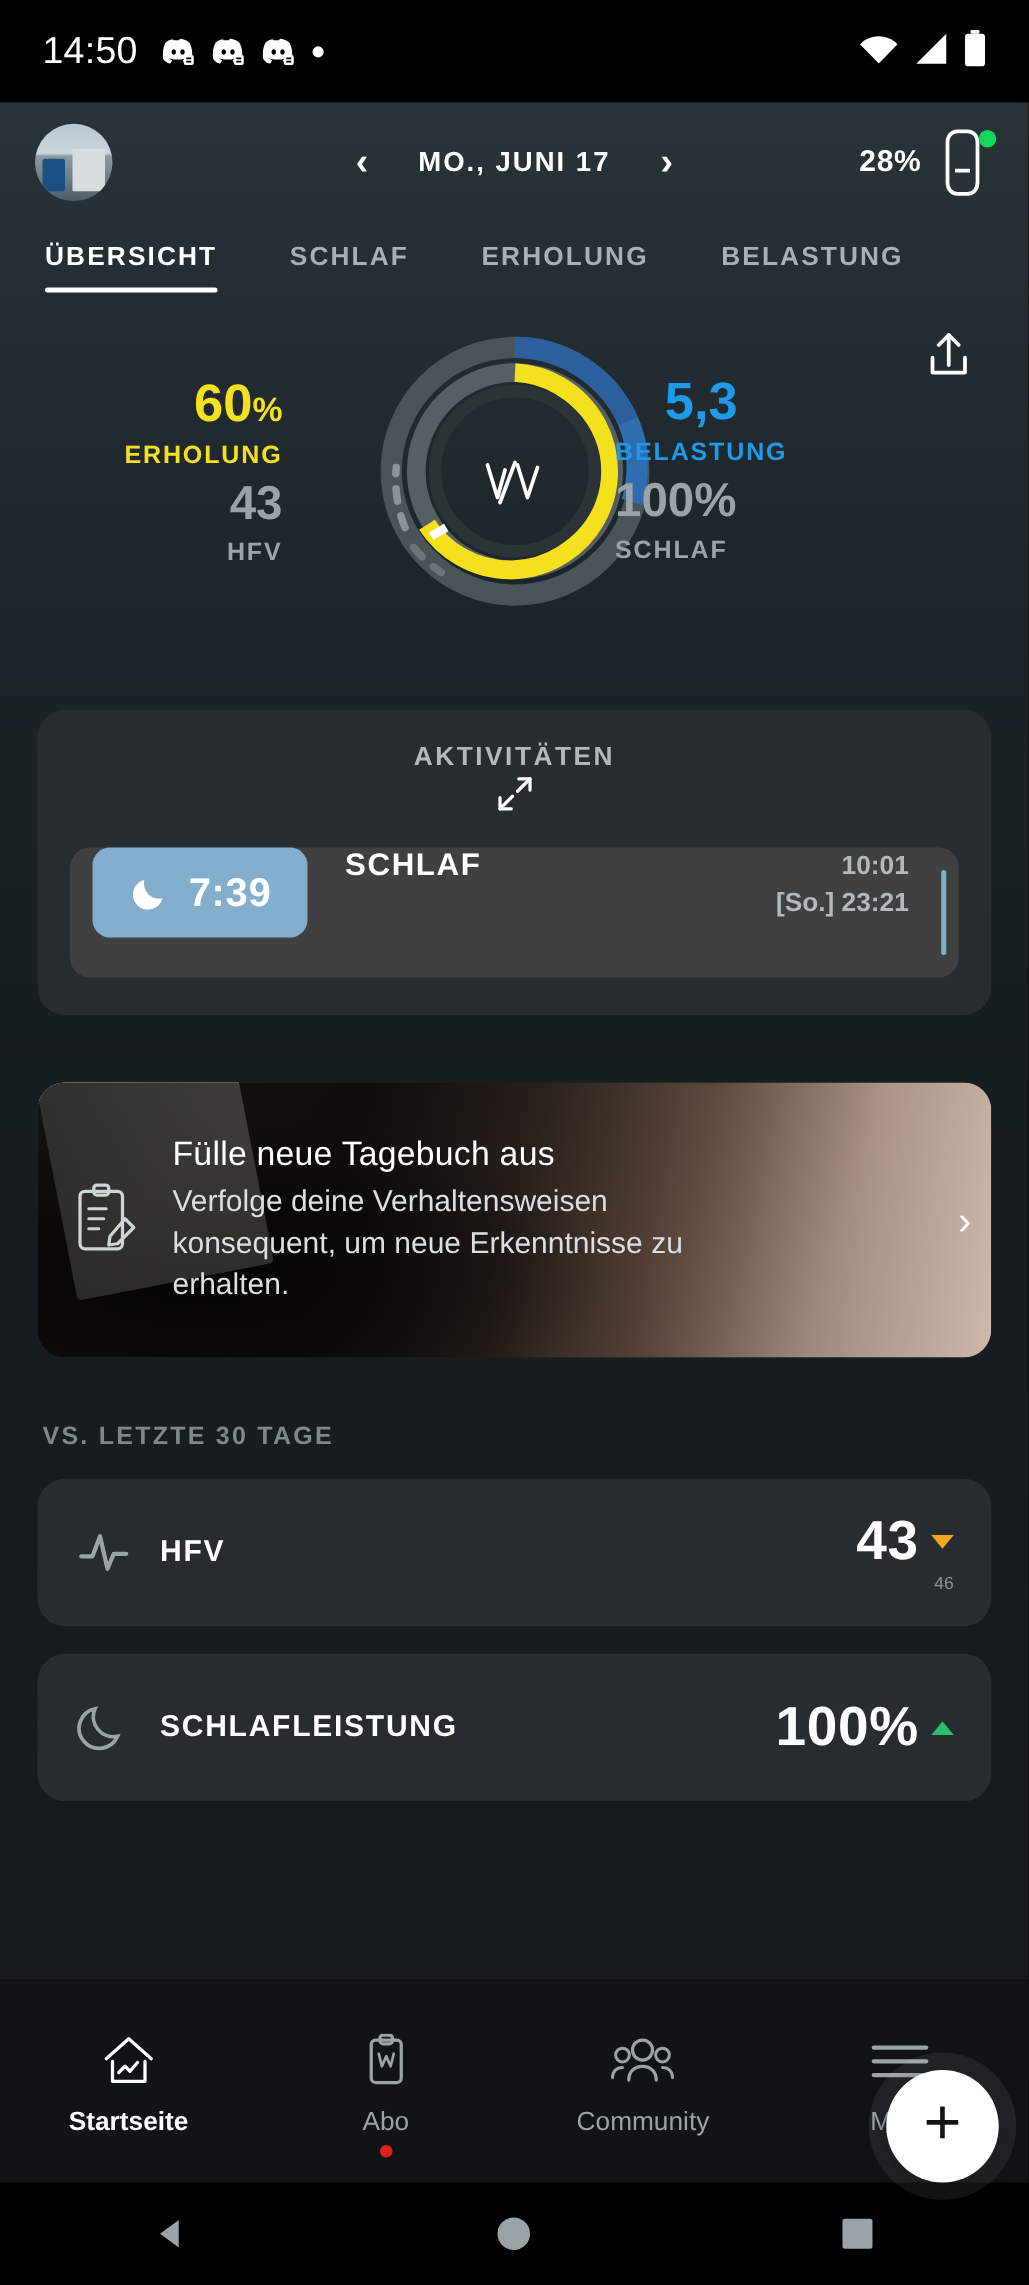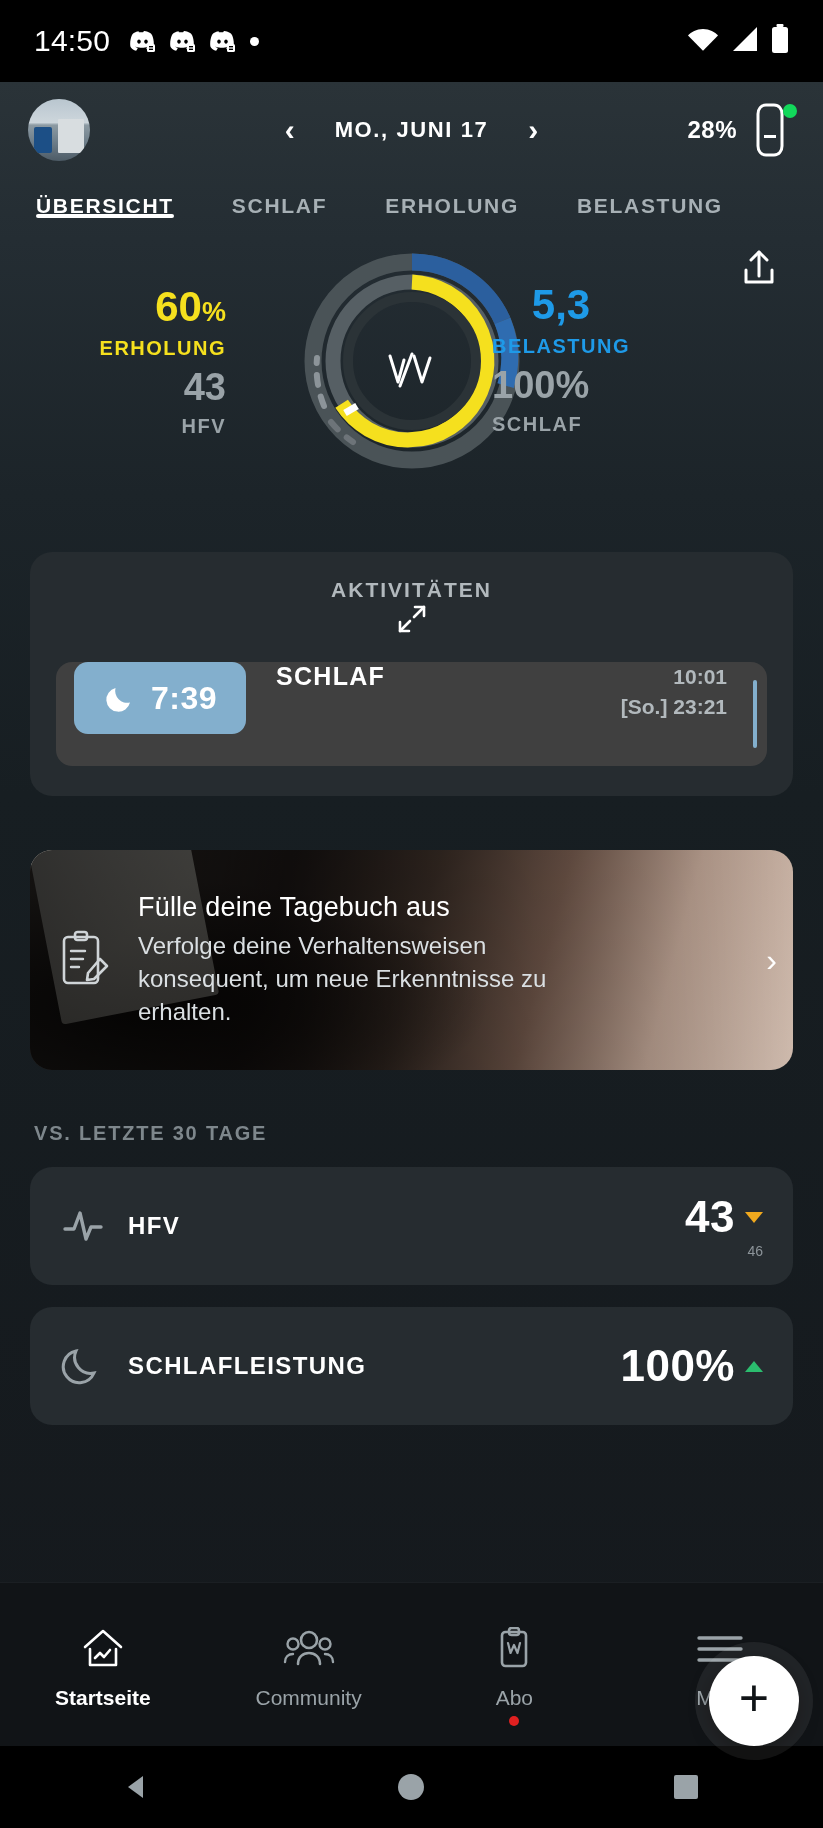--- a/index.html
+++ b/index.html
@@ -80,21 +80,21 @@
     position:absolute; right:-2px; top:2px;
     width:14px; height:14px; border-radius:50%; background:#12d95b;
   }
 
   
   .tabs {
     display:flex; align-items:flex-start; padding:16px 36px 0 36px; gap:0;
   }
   .tab {
     font-size:21px; font-weight:700; letter-spacing:1.7px;
-    color:#a7b0b5; position:relative; cursor:pointer;
+    color:#a7b0b5; padding-bottom:16px; position:relative; cursor:pointer;
     background:none; border:none; font-family:"Liberation Sans", sans-serif;
     white-space:nowrap;
   }
   .tab + .tab { margin-left:58px; }
   .tab.active { color:#fff; }
   .tab.active::after {
     content:""; position:absolute; left:0; right:0; bottom:0;
     height:4px; background:#fff; border-radius:2px;
   }
 
@@ -420,21 +420,21 @@
     <div class="promo-inner">
       <span class="promo-icon">
         <svg width="58" height="62" viewBox="0 0 58 62">
           <rect x="10" y="8" width="34" height="46" rx="4" fill="none" stroke="#cfd4d7" stroke-width="2.6"></rect>
           <rect x="21" y="3" width="12" height="8" rx="2.5" fill="none" stroke="#cfd4d7" stroke-width="2.6"></rect>
           <path d="M17 22h14M17 30h12M17 38h8" stroke="#cfd4d7" stroke-width="2.4" stroke-linecap="round"></path>
           <path d="M46 30l7 7-13 13-7 1 1-7z" fill="none" stroke="#cfd4d7" stroke-width="2.6" stroke-linejoin="round"></path>
         </svg>
       </span>
       <div class="promo-txt">
-        <div class="promo-h">Fülle deine Tagebuch aus</div>
+        <div class="promo-h">Fülle neue Tagebuch aus</div>
         <div class="promo-p">Verfolge deine Verhaltensweisen konsequent, um neue Erkenntnisse zu erhalten.</div>
       </div>
       <span class="promo-chev">›</span>
     </div>
   </div>
 
   <div class="stats-head">
     <span class="stats-sub">VS. LETZTE 30 TAGE</span>
   </div>
 
@@ -478,50 +478,50 @@
 <div class="bottombar">
   <div class="bnav active">
     <span class="bicon">
       <svg width="46" height="44" viewBox="0 0 46 44">
         <path d="M5 20L23 4l18 16" fill="none" stroke="#fff" stroke-width="2.6" stroke-linecap="round" stroke-linejoin="round"></path>
         <path d="M10 22v16h26V22" fill="none" stroke="#fff" stroke-width="2.6" stroke-linecap="round" stroke-linejoin="round"></path>
         <path d="M15 31l5-5 4 4 6-7" fill="none" stroke="#fff" stroke-width="2.6" stroke-linecap="round" stroke-linejoin="round"></path>
       </svg>
     </span>
     <span class="blabel">Startseite</span>
+  </div>
+
+  <div class="bnav">
+    <span class="bicon">
+      <svg width="40" height="44" viewBox="0 0 40 44">
+        <rect x="8" y="5" width="24" height="34" rx="3.5" fill="none" stroke="#9aa3a8" stroke-width="2.6"></rect>
+        <rect x="15" y="1" width="10" height="7" rx="2.5" fill="none" stroke="#9aa3a8" stroke-width="2.6"></rect>
+        <path d="M14 16l2.5 10L20 18l3.5 8L26 16" fill="none" stroke="#9aa3a8" stroke-width="2.2" stroke-linecap="round" stroke-linejoin="round"></path>
+      </svg>
+    </span>
+    <span class="blabel">Abo</span>
+    <span class="reddot"></span>
   </div>
 
   <div class="bnav">
     <span class="bicon">
       <svg width="52" height="42" viewBox="0 0 52 42">
         <circle cx="26" cy="12" r="8" fill="none" stroke="#9aa3a8" stroke-width="2.6"></circle>
         <path d="M15 36c0-7 5-11 11-11s11 4 11 11" fill="none" stroke="#9aa3a8" stroke-width="2.6" stroke-linecap="round"></path>
         <circle cx="10" cy="16" r="5.5" fill="none" stroke="#9aa3a8" stroke-width="2.4"></circle>
         <path d="M2 34c0-5 3.5-8 8-8" fill="none" stroke="#9aa3a8" stroke-width="2.4" stroke-linecap="round"></path>
         <circle cx="42" cy="16" r="5.5" fill="none" stroke="#9aa3a8" stroke-width="2.4"></circle>
         <path d="M50 34c0-5-3.5-8-8-8" fill="none" stroke="#9aa3a8" stroke-width="2.4" stroke-linecap="round"></path>
       </svg>
     </span>
     <span class="blabel">Community</span>
   </div>
 
   <div class="bnav">
     <span class="bicon">
-      <svg width="40" height="44" viewBox="0 0 40 44">
-        <rect x="8" y="5" width="24" height="34" rx="3.5" fill="none" stroke="#9aa3a8" stroke-width="2.6"></rect>
-        <rect x="15" y="1" width="10" height="7" rx="2.5" fill="none" stroke="#9aa3a8" stroke-width="2.6"></rect>
-        <path d="M14 16l2.5 10L20 18l3.5 8L26 16" fill="none" stroke="#9aa3a8" stroke-width="2.2" stroke-linecap="round" stroke-linejoin="round"></path>
-      </svg>
-    </span>
-    <span class="blabel">Abo</span>
-    <span class="reddot"></span>
-  </div>
-
-  <div class="bnav">
-    <span class="bicon">
       <svg width="50" height="34" viewBox="0 0 50 34">
         <path d="M4 6h42M4 17h42M4 28h42" stroke="#9aa3a8" stroke-width="3.4" stroke-linecap="round"></path>
       </svg>
     </span>
     <span class="blabel">Mehr</span>
   </div>
 </div>
 
 <div class="sysnav">
   <span class="sysbtn">

